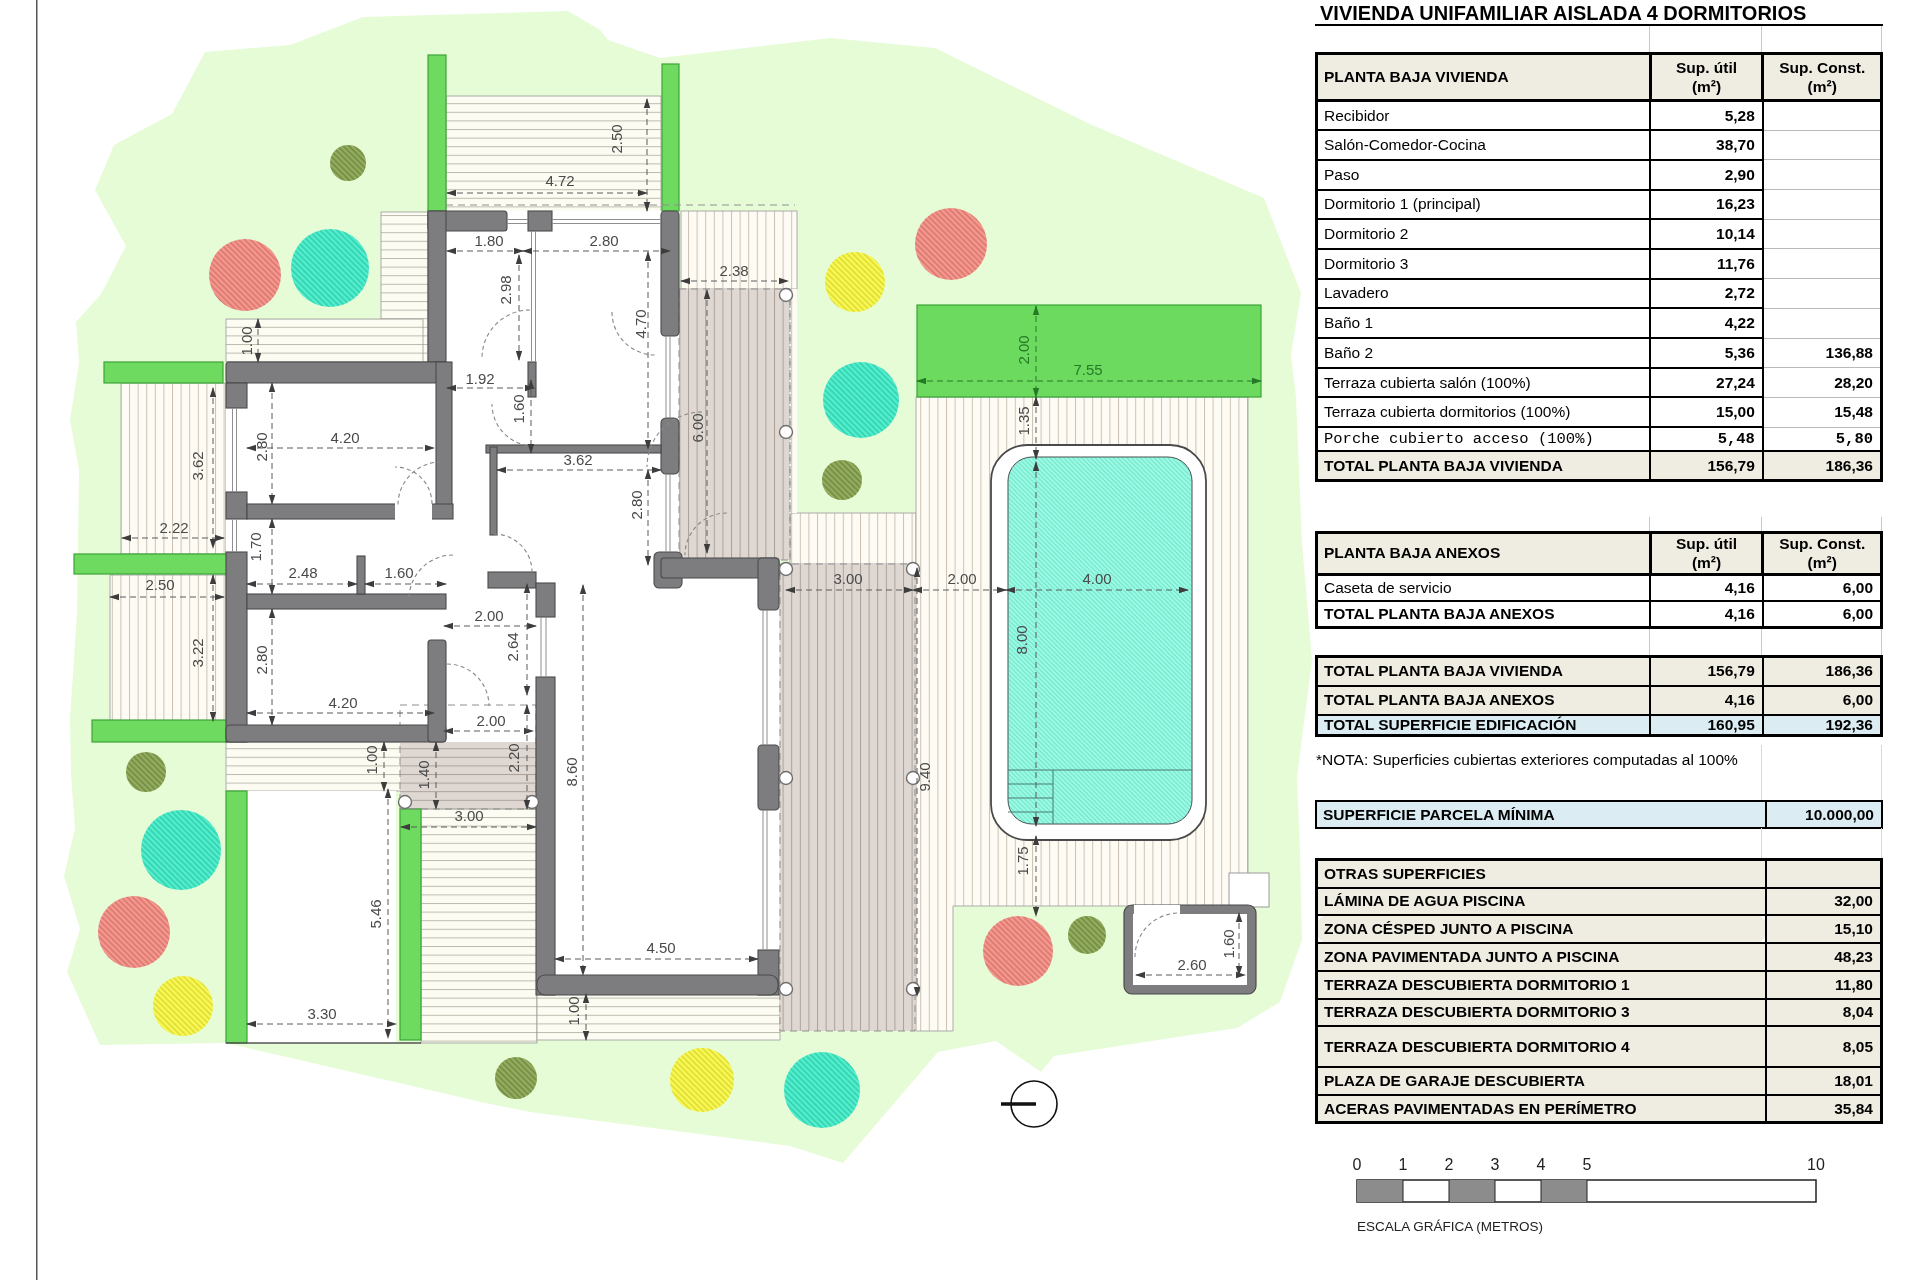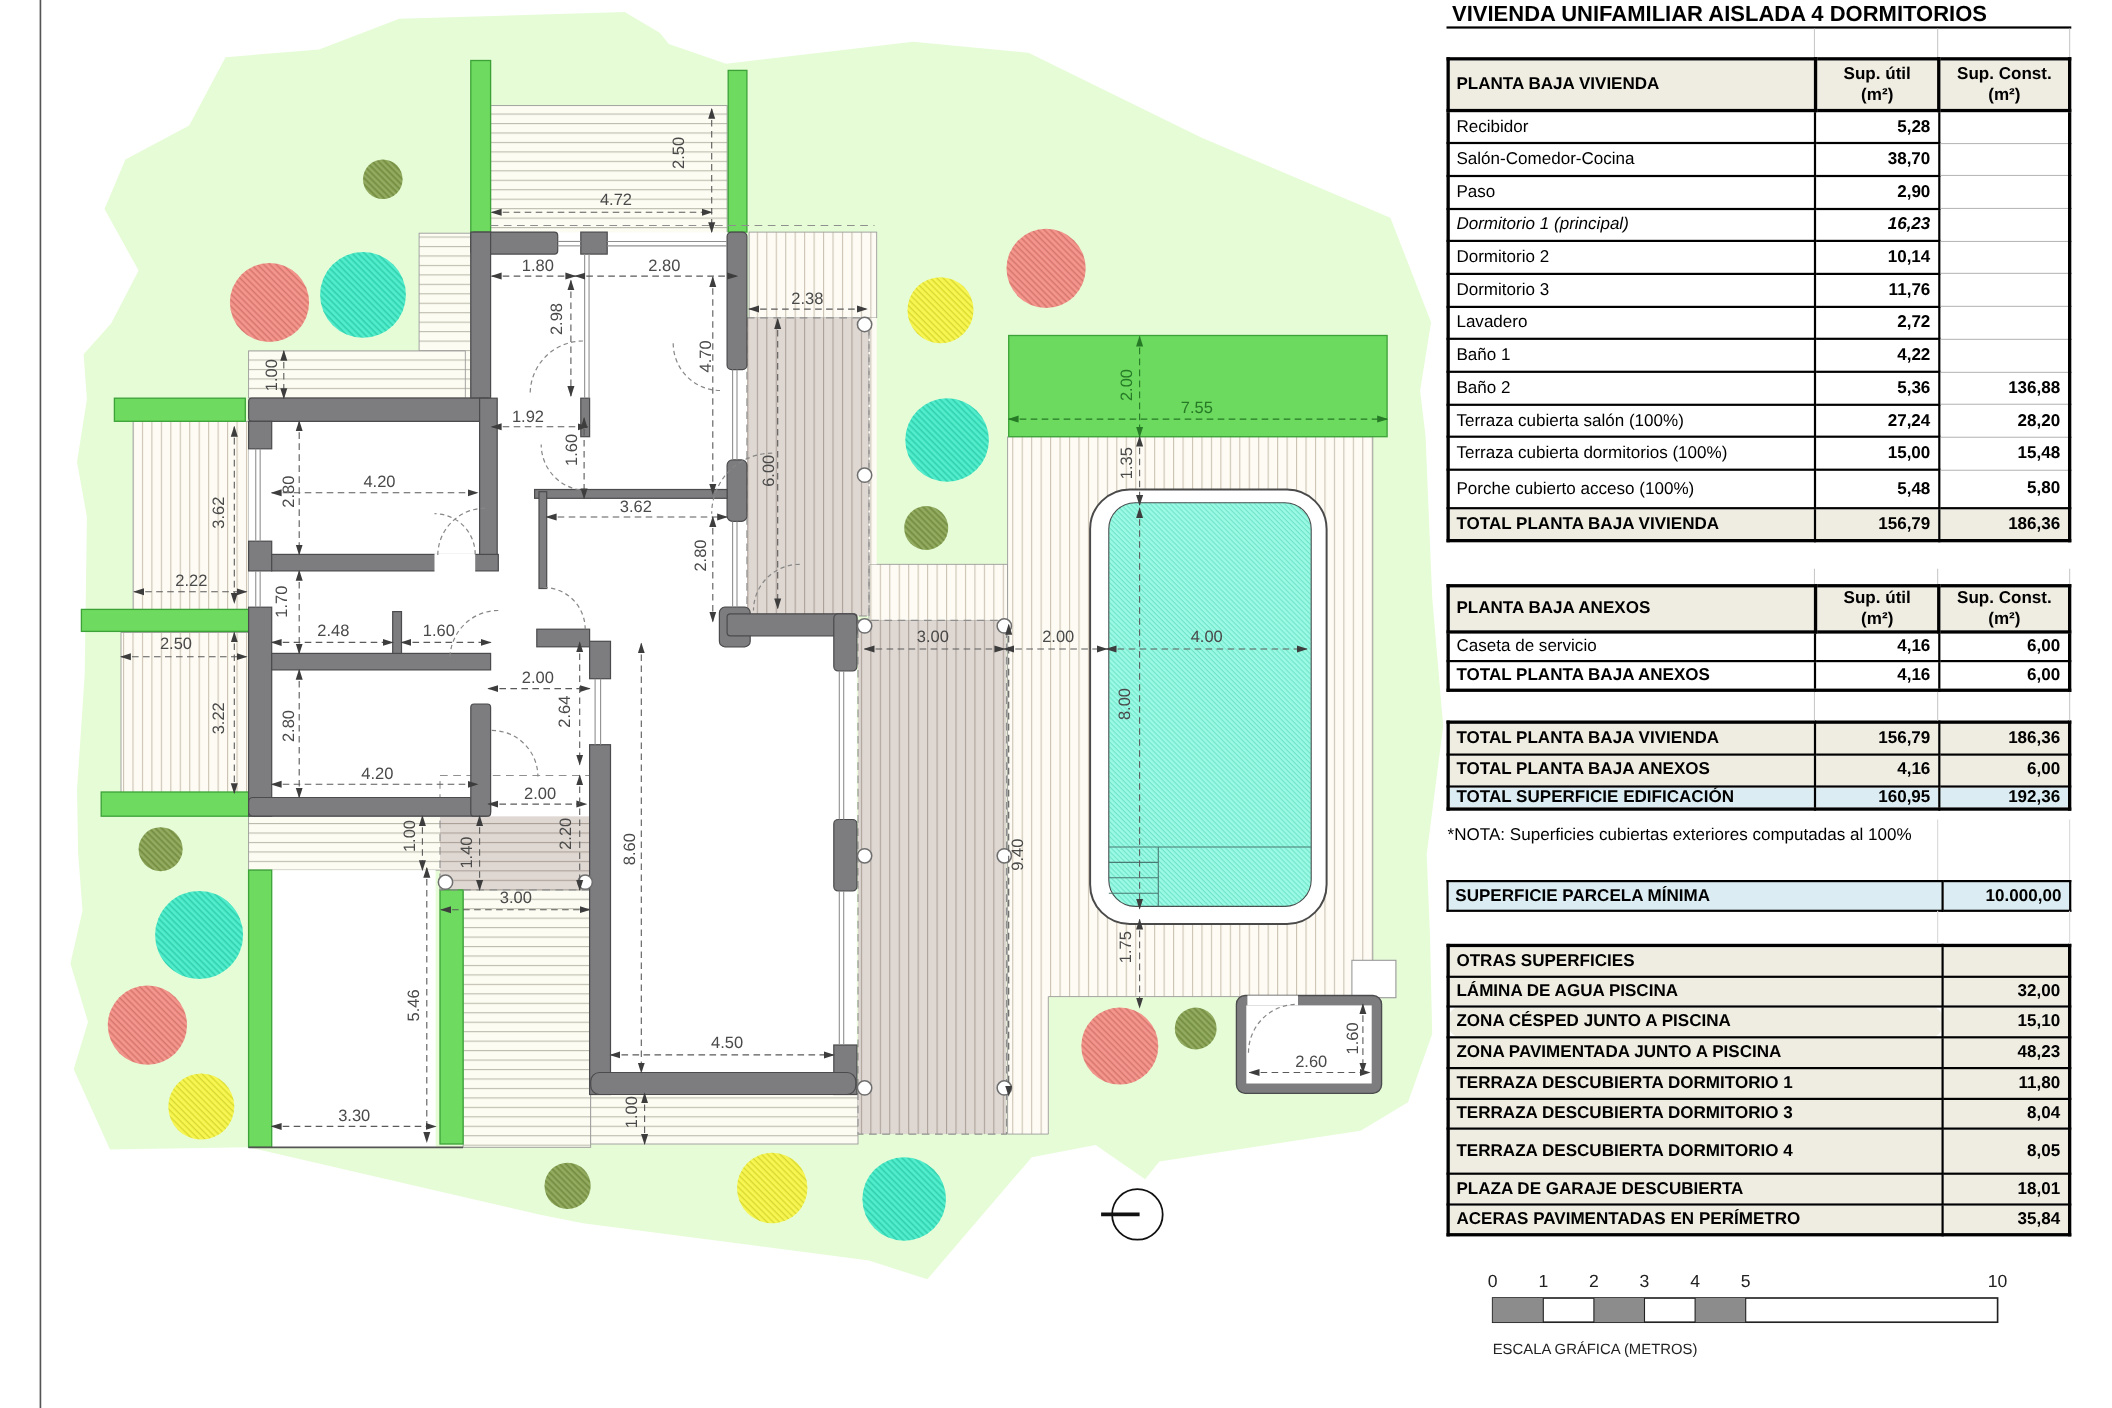--- a/index.html
+++ b/index.html
@@ -400,21 +400,21 @@
 <tr style="height:29.7px;">
         <td class="lbl bk">Salón-Comedor-Cocina</td>
         <td class="num bk">38,70</td>
         <td class="thin"></td>
       </tr>
 <tr style="height:29.7px;">
         <td class="lbl bk">Paso</td>
         <td class="num bk">2,90</td>
         <td class="thin"></td>
       </tr>
-<tr style="height:29.7px;font-style:italic;">
+<tr style="height:29.7px;">
         <td class="lbl bk">Dormitorio 1 (principal)</td>
         <td class="num bk">16,23</td>
         <td class="thin"></td>
       </tr>
 <tr style="height:29.7px;">
         <td class="lbl bk">Dormitorio 2</td>
         <td class="num bk">10,14</td>
         <td class="thin"></td>
       </tr>
 <tr style="height:29.7px;">
@@ -440,21 +440,21 @@
 <tr style="height:29.7px;">
         <td class="lbl bk">Terraza cubierta salón (100%)</td>
         <td class="num bk">27,24</td>
         <td class="num thin">28,20</td>
       </tr>
 <tr style="height:29.7px;">
         <td class="lbl bk">Terraza cubierta dormitorios (100%)</td>
         <td class="num bk">15,00</td>
         <td class="num thin">15,48</td>
       </tr>
-<tr style="height:35px;">
+<tr style="height:24px;font-family:Liberation Mono, monospace;">
         <td class="lbl bk">Porche cubierto acceso (100%)</td>
         <td class="num bk">5,48</td>
         <td class="num thin">5,80</td>
       </tr>
 <tr style="height:29.7px;">
         <td class="lbl bk beige" style="font-weight:bold;">TOTAL PLANTA BAJA VIVIENDA</td>
         <td class="num bk beige">156,79</td>
         <td class="num beige" style="border:2.5px solid #000;">186,36</td>
       </tr>
 </tbody>

